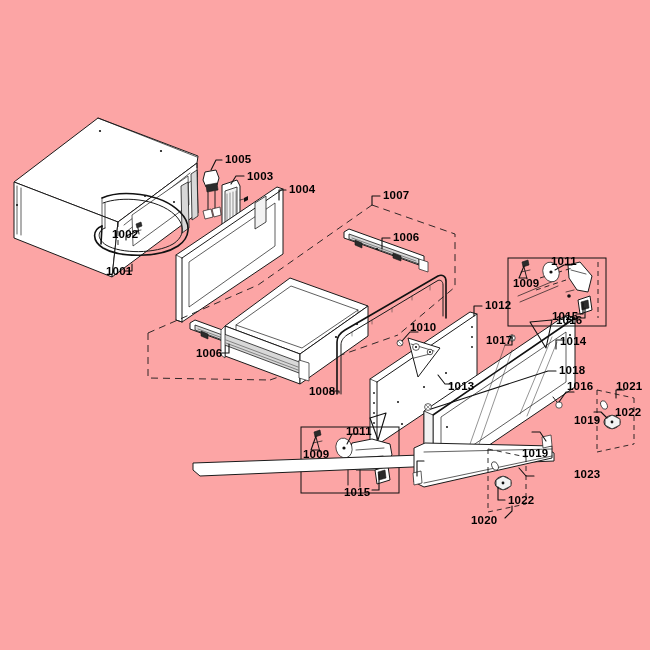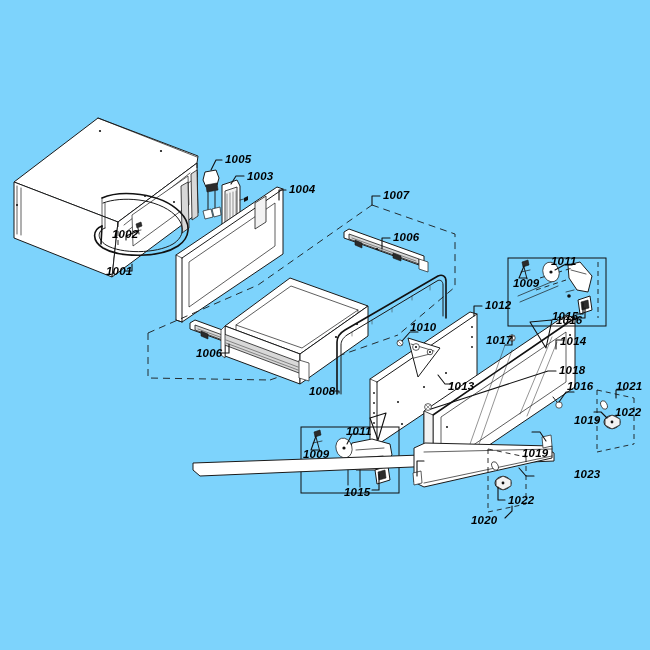--- a/index.html
+++ b/index.html
@@ -1,19 +1,19 @@
 <!DOCTYPE html>
 <html><head>
 <meta charset="utf-8">
 <title>Exploded Parts Diagram</title>
 <style>
   html,body{margin:0;padding:0;background:#ffffff;}
   body{width:650px;height:650px;overflow:hidden;
        font-family:"Liberation Sans",sans-serif;}
-  #diagram-root{position:relative;width:650px;height:650px;background:#7dd3fc;font-style:italic;}
+  #diagram-root{position:relative;width:650px;height:650px;background:#fca5a5;}
   svg#parts-svg{position:absolute;left:0;top:0;width:650px;height:650px;display:block;}
   .ln{fill:none;stroke:#1a1a1a;stroke-width:1;stroke-linecap:round;stroke-linejoin:round;}
   .ln-thin{fill:none;stroke:#1a1a1a;stroke-width:0.7;stroke-linecap:round;stroke-linejoin:round;}
   .ln-hair{fill:none;stroke:#2a2a2a;stroke-width:0.5;stroke-linecap:round;}
   .ln-thick{fill:none;stroke:#111;stroke-width:1.6;stroke-linecap:round;stroke-linejoin:round;}
   .dash{fill:none;stroke:#1a1a1a;stroke-width:0.9;stroke-dasharray:7 5;stroke-linecap:butt;}
   .dash-s{fill:none;stroke:#1a1a1a;stroke-width:0.9;stroke-dasharray:5 4;stroke-linecap:butt;}
   .fill-w{fill:#ffffff;stroke:#1a1a1a;stroke-width:1;stroke-linejoin:round;}
   .fill-w-thin{fill:#ffffff;stroke:#1a1a1a;stroke-width:0.7;stroke-linejoin:round;}
   .fill-lt{fill:#f2f2f2;stroke:#1a1a1a;stroke-width:0.8;stroke-linejoin:round;}

